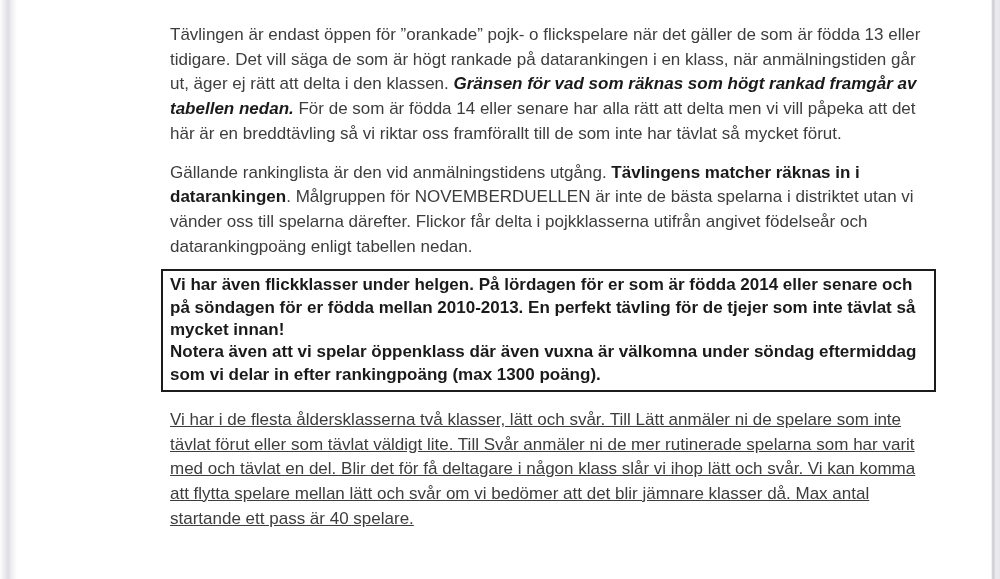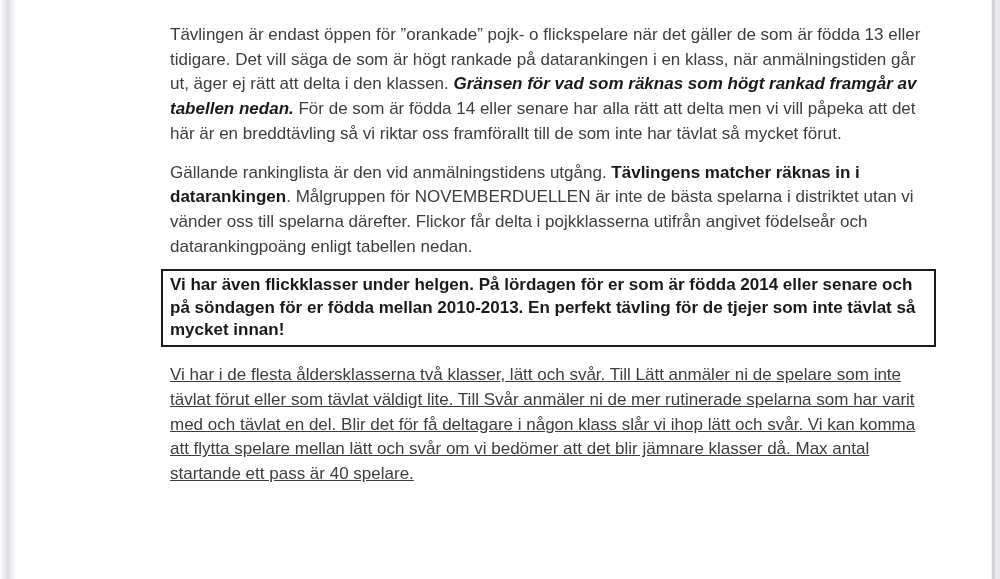--- a/index.html
+++ b/index.html
@@ -43,16 +43,17 @@
 <body>
 
 <div class="page">
   <div class="edge-left"></div>
   <div class="edge-right"></div>
   <div class="content" id="doc-content">
       <div class="para"><span class="r-normal">Tävlingen är endast öppen för ”orankade” pojk- o flickspelare när det gäller de som är födda 13 eller tidigare. Det vill säga de som är högt rankade på datarankingen i en klass, när anmälningstiden går ut, äger ej rätt att delta i den klassen. </span><span class="r-bold-italic">Gränsen för vad som räknas som högt rankad framgår av tabellen nedan.</span><span class="r-normal"> För de som är födda 14 eller senare har alla rätt att delta men vi vill påpeka att det här är en breddtävling så vi riktar oss framförallt till de som inte har tävlat så mycket förut.</span></div>
       <div class="para"><span class="r-normal">Gällande rankinglista är den vid anmälningstidens utgång. </span><span class="r-bold">Tävlingens matcher räknas in i datarankingen</span><span class="r-normal">. Målgruppen för NOVEMBERDUELLEN är inte de bästa spelarna i distriktet utan vi vänder oss till spelarna därefter. Flickor får delta i pojkklasserna utifrån angivet födelseår och datarankingpoäng enligt tabellen nedan.</span></div>
       <div class="para boxed">
         <div class="box-line r-bold">Vi har även flickklasser under helgen. På lördagen för er som är födda 2014 eller senare och på söndagen för er födda mellan 2010-2013. En perfekt tävling för de tjejer som inte tävlat så mycket innan!</div>
+        <div class="box-line r-bold">Notera även att vi spelar öppenklass där även vuxna är välkomna under söndag eftermiddag som vi delar in efter rankingpoäng (max 1300 poäng).</div>
       </div>
       <div class="para"><span class="r-normal">Vi har i de flesta åldersklasserna två klasser, lätt och svår. Till Lätt anmäler ni de spelare som inte tävlat förut eller som tävlat väldigt lite. Till Svår anmäler ni de mer rutinerade spelarna som har varit med och tävlat en del. Blir det för få deltagare i någon klass slår vi ihop lätt och svår. Vi kan komma att flytta spelare mellan lätt och svår om vi bedömer att det blir jämnare klasser då. Max antal startande ett pass är 40 spelare.</span></div>
     </div>
 </div>
 
 </body></html>

